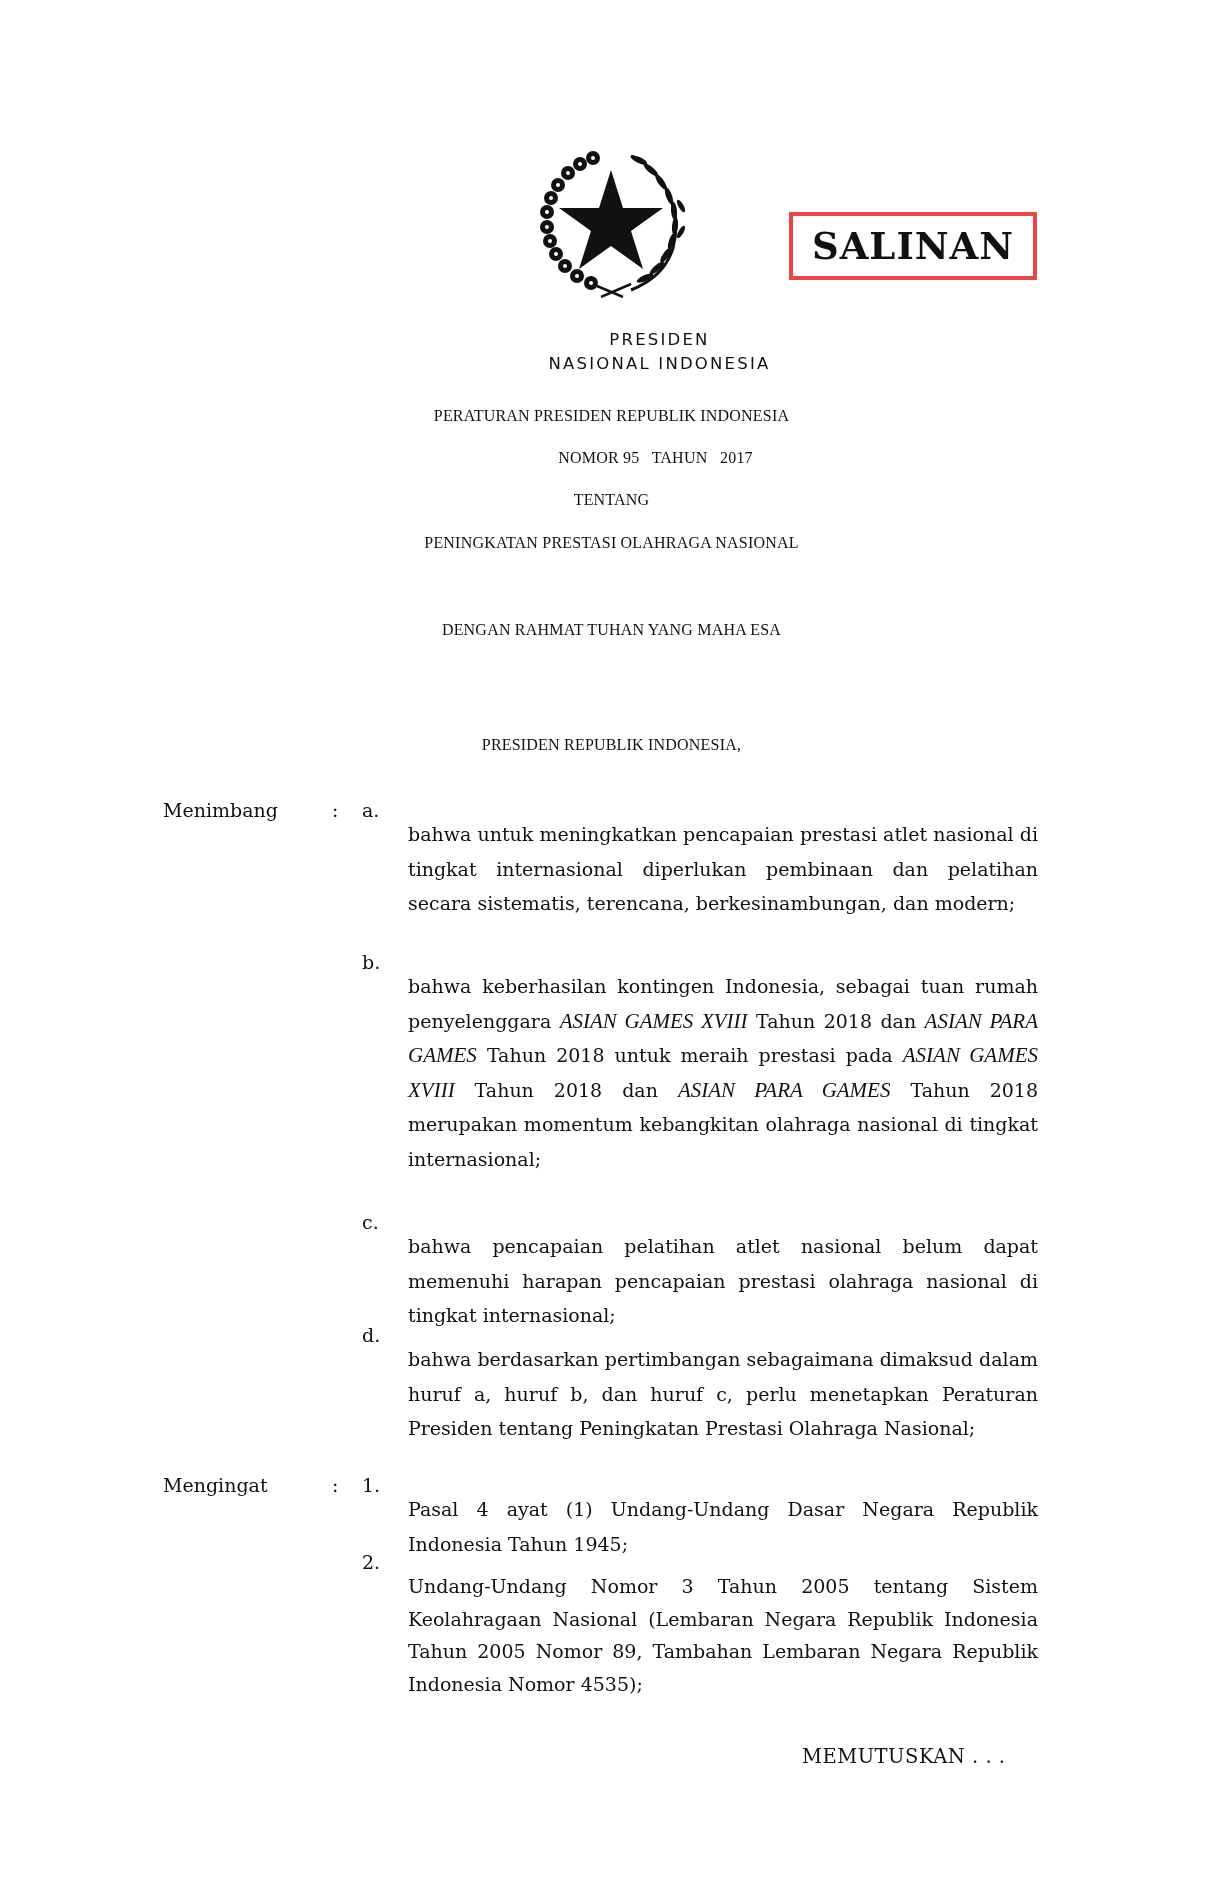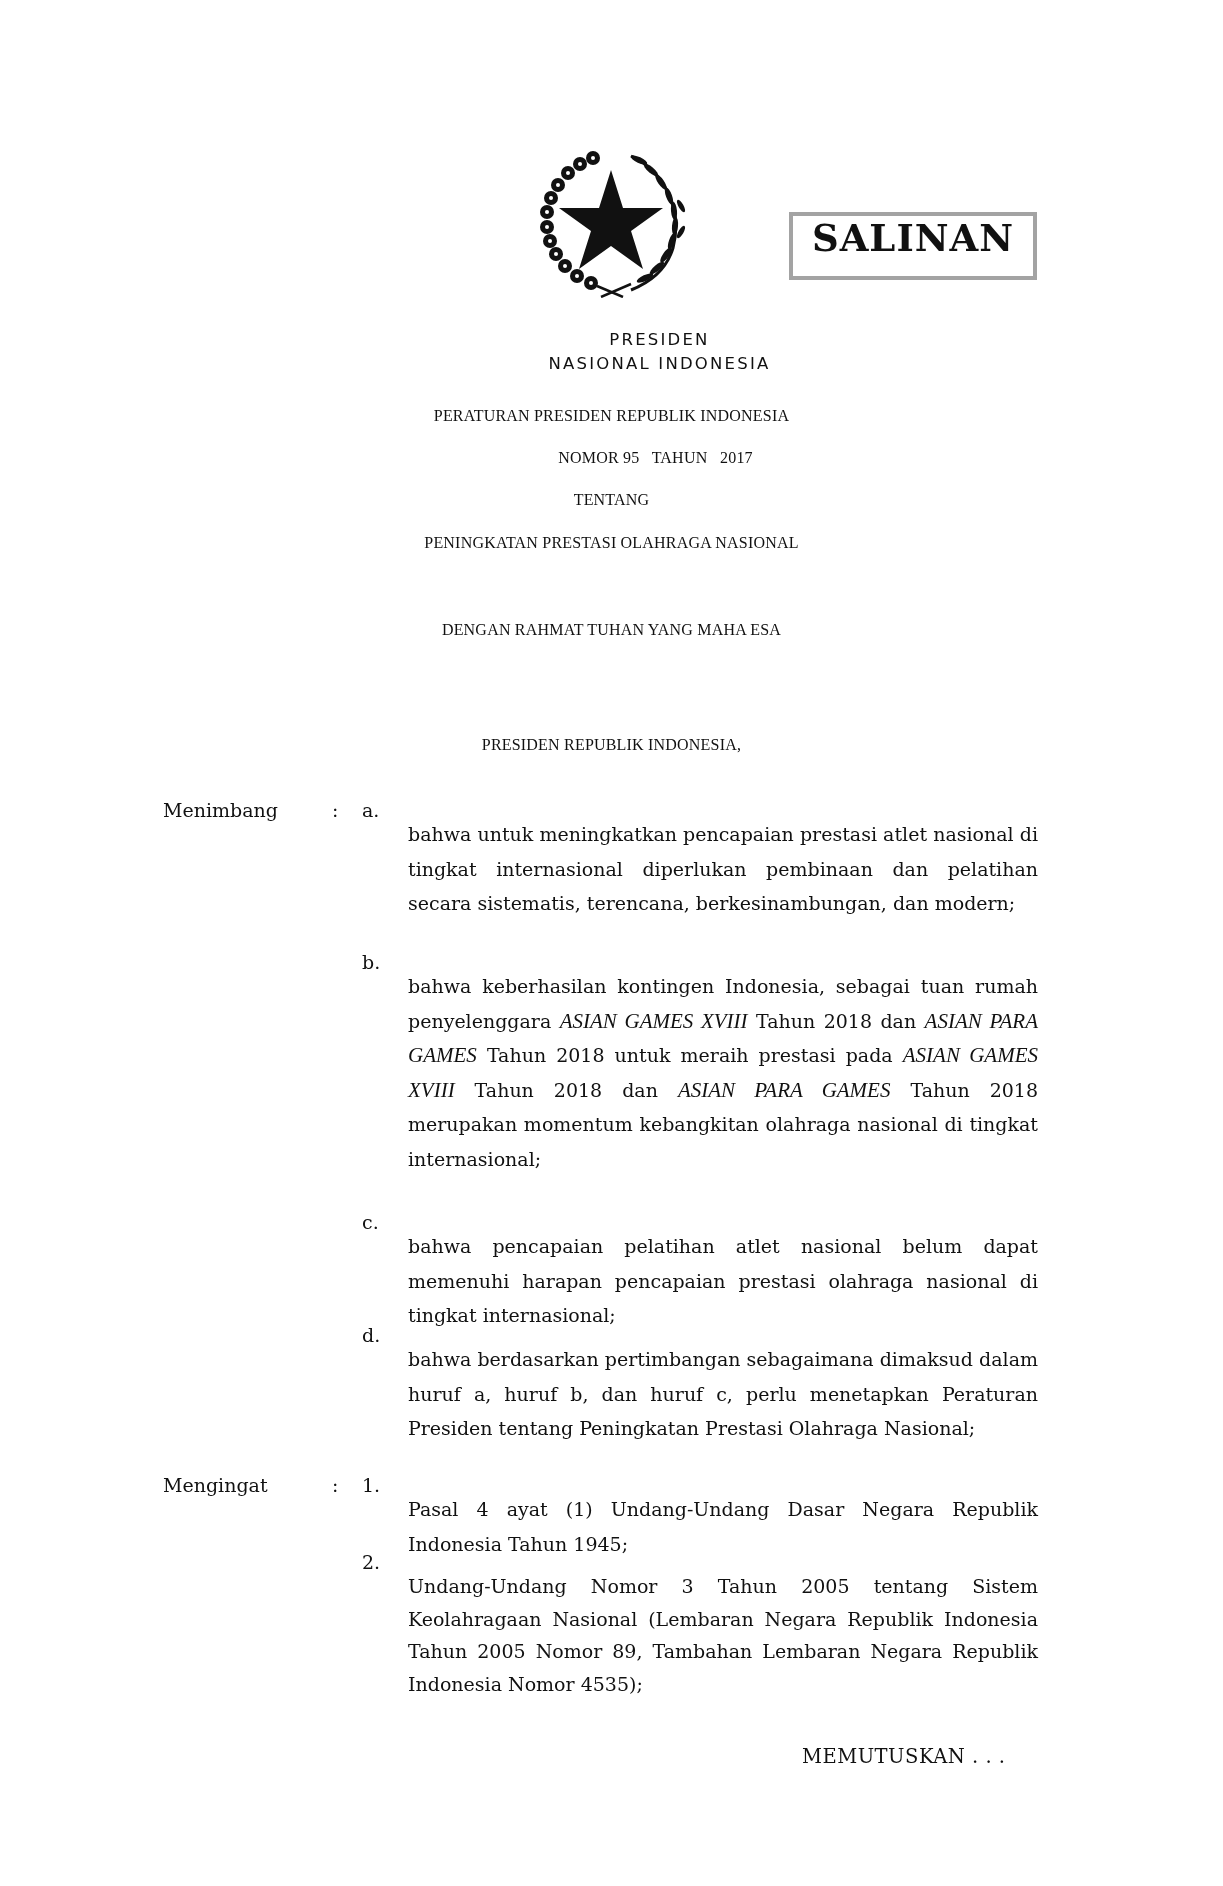--- a/index.html
+++ b/index.html
@@ -1,19 +1,19 @@
 <!DOCTYPE html>
 <html><head>
 <meta charset="utf-8">
 <style>
   html, body { margin: 0; padding: 0; background: #ffffff; }
   body { width: 1223px; height: 1886px; position: relative; overflow: hidden; color: #111; font-family: "DejaVu Serif", "Liberation Serif", serif; }
   .abs { position: absolute; }
   .emblem { left: 535px; top: 150px; width: 152px; height: 148px; }
-  .salinan { left: 789px; top: 212px; width: 240px; height: 60px; border: 4px solid #a3a3a3; display: flex; align-items: flex-start; justify-content: center; font-family: "DejaVu Serif", serif; font-weight: bold; font-size: 37px; letter-spacing: 1px; box-sizing: content-box; }
+  .salinan { left: 789px; top: 212px; width: 240px; height: 60px; border: 4px solid #ef4444; display: flex; align-items: center; justify-content: center; font-family: "DejaVu Serif", serif; font-weight: bold; font-size: 37px; letter-spacing: 1px; box-sizing: content-box; }
   .center { left: 0; width: 1223px; text-align: center; }
   .sans-small { font-family: "DejaVu Sans", "Liberation Sans", sans-serif; font-size: 16.5px; letter-spacing: 2.2px; line-height: 24px; font-weight: normal; padding-left: 48px; }
   .title { font-family: "Liberation Serif", serif; font-size: 16px; line-height: 30px; letter-spacing: 0.2px; }
   .body-text { font-family: "DejaVu Serif", serif; font-size: 19px; line-height: 34.6px; }
   .label { left: 163px; }
   .colon { left: 332px; }
   .marker { left: 362px; width: 36px; }
   .itemtext { left: 408px; width: 630px; text-align: justify; text-align-last: left; margin-top: 24px; }
   .itemtext em { font-family: "Liberation Serif", serif; font-style: italic; font-size: 21px; }
   .footer { left: 802px; top: 1745px; font-family: "DejaVu Serif", serif; font-size: 19.5px; letter-spacing: 0.5px; }

